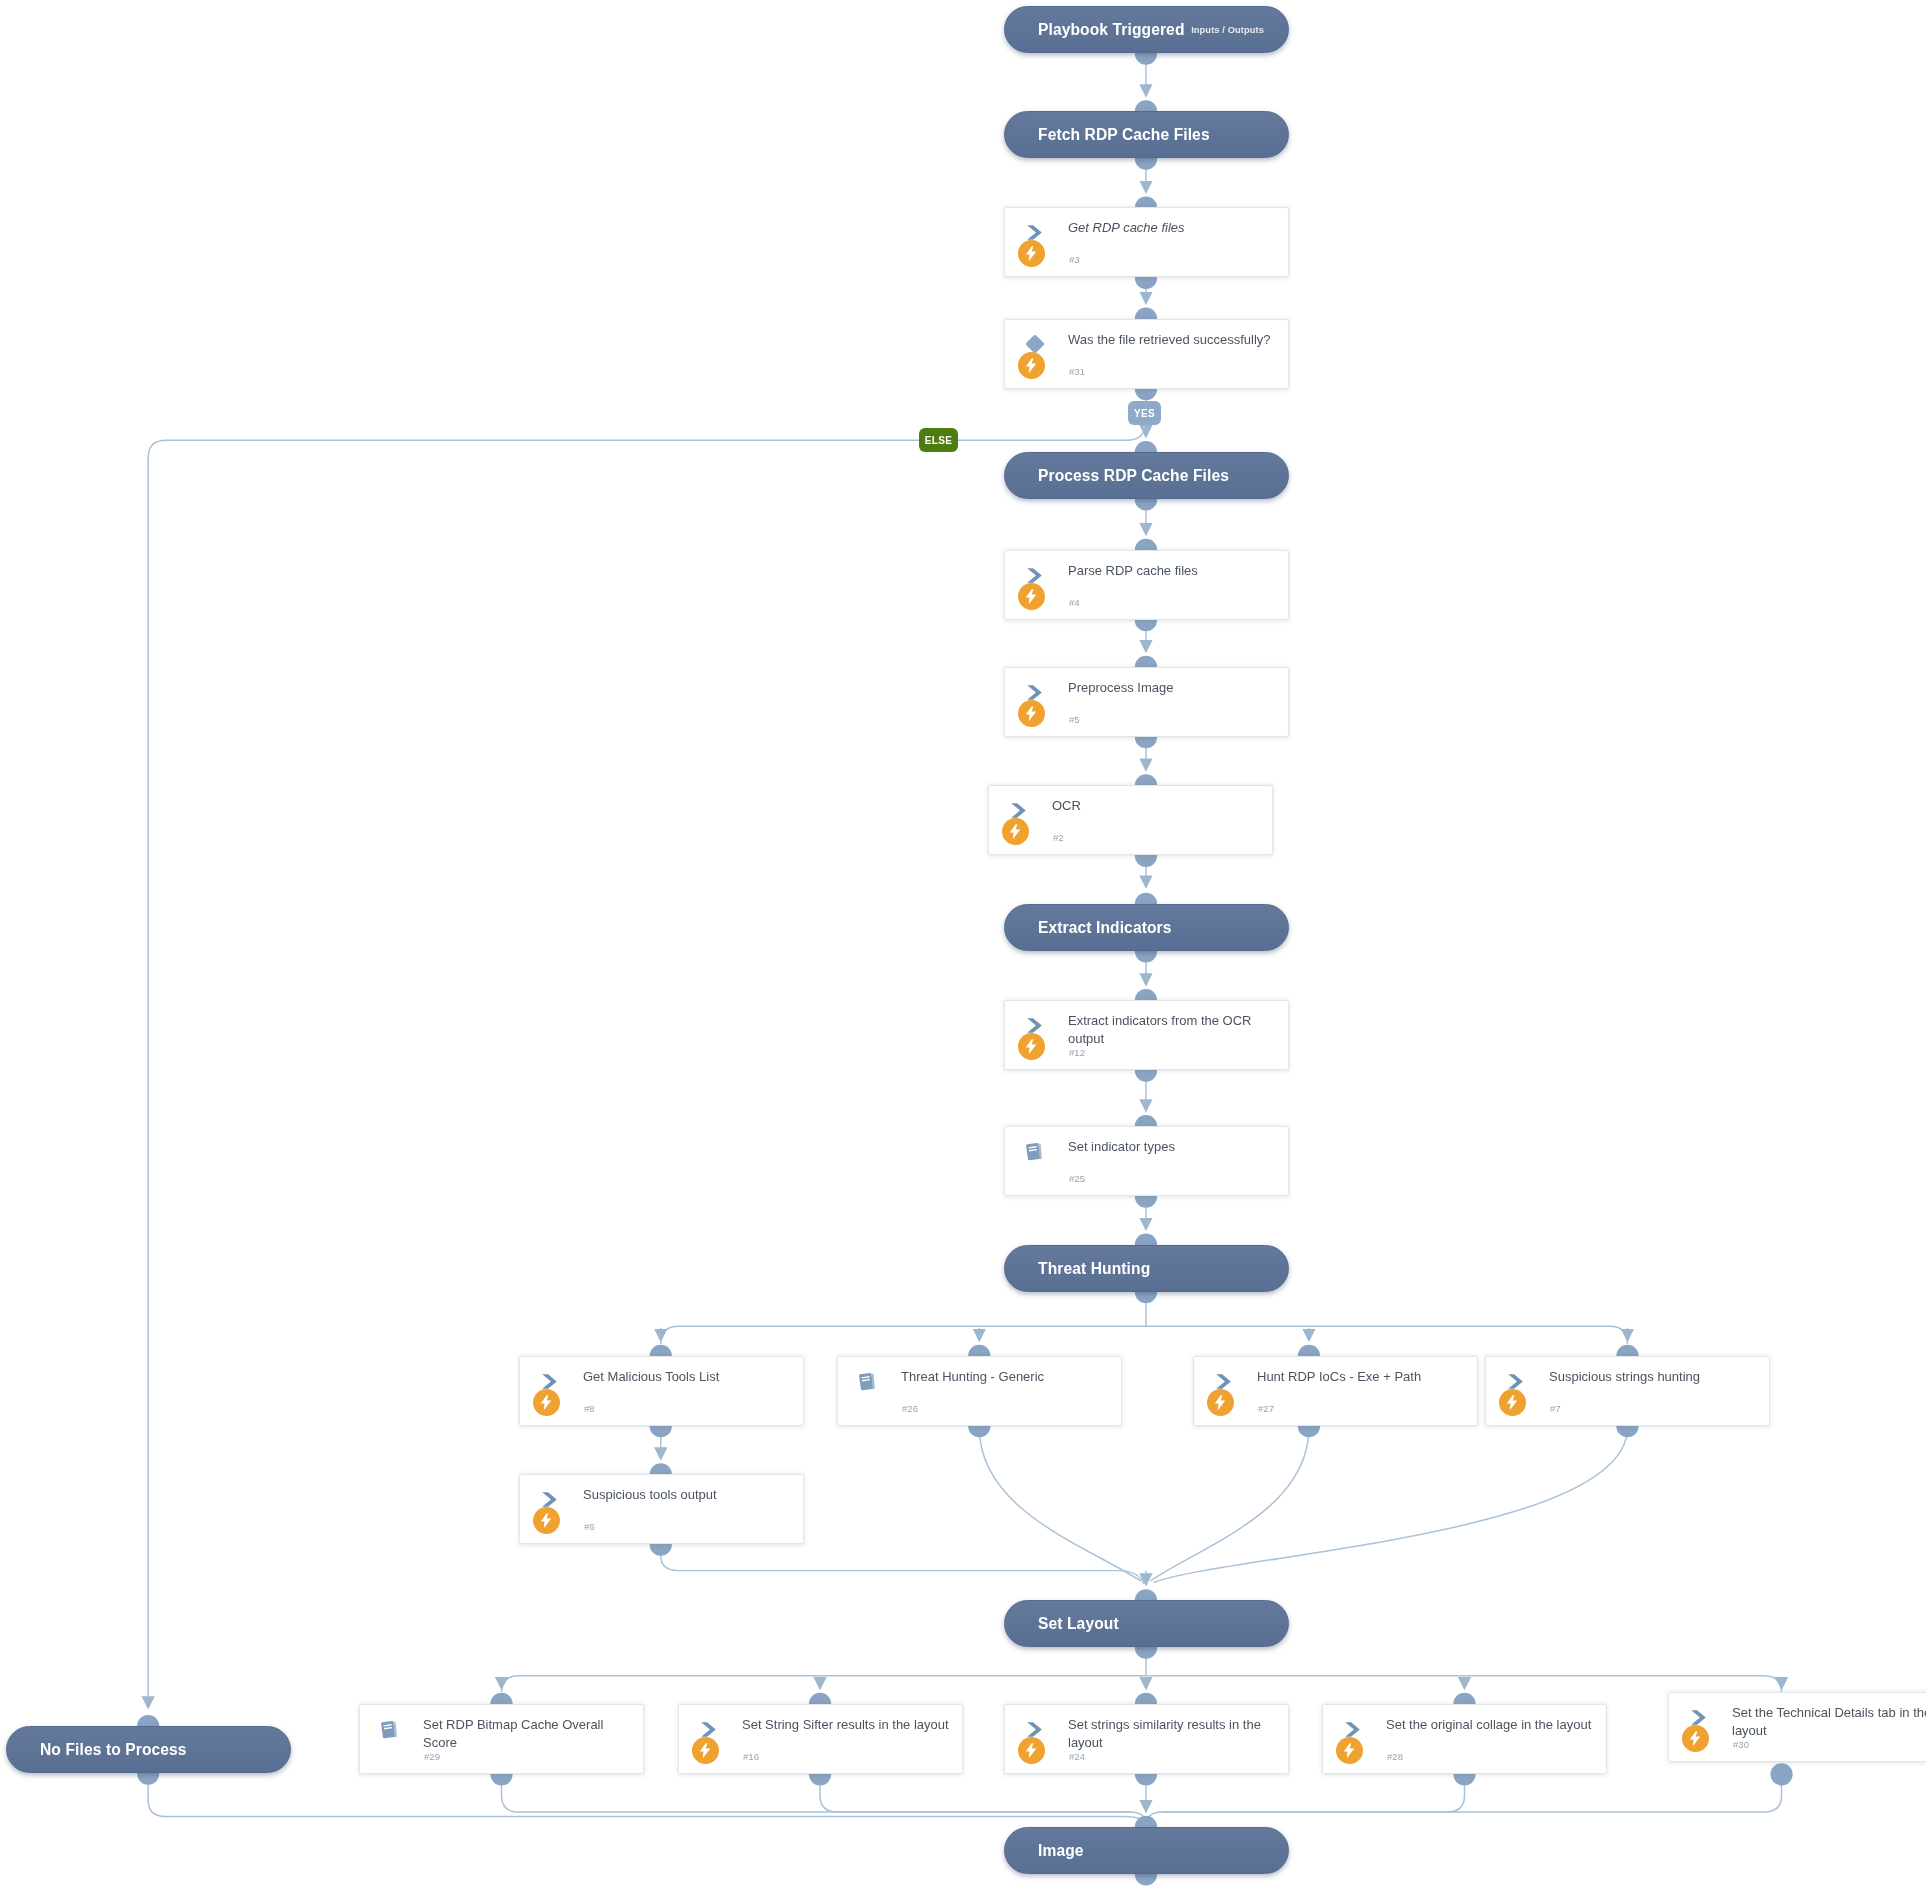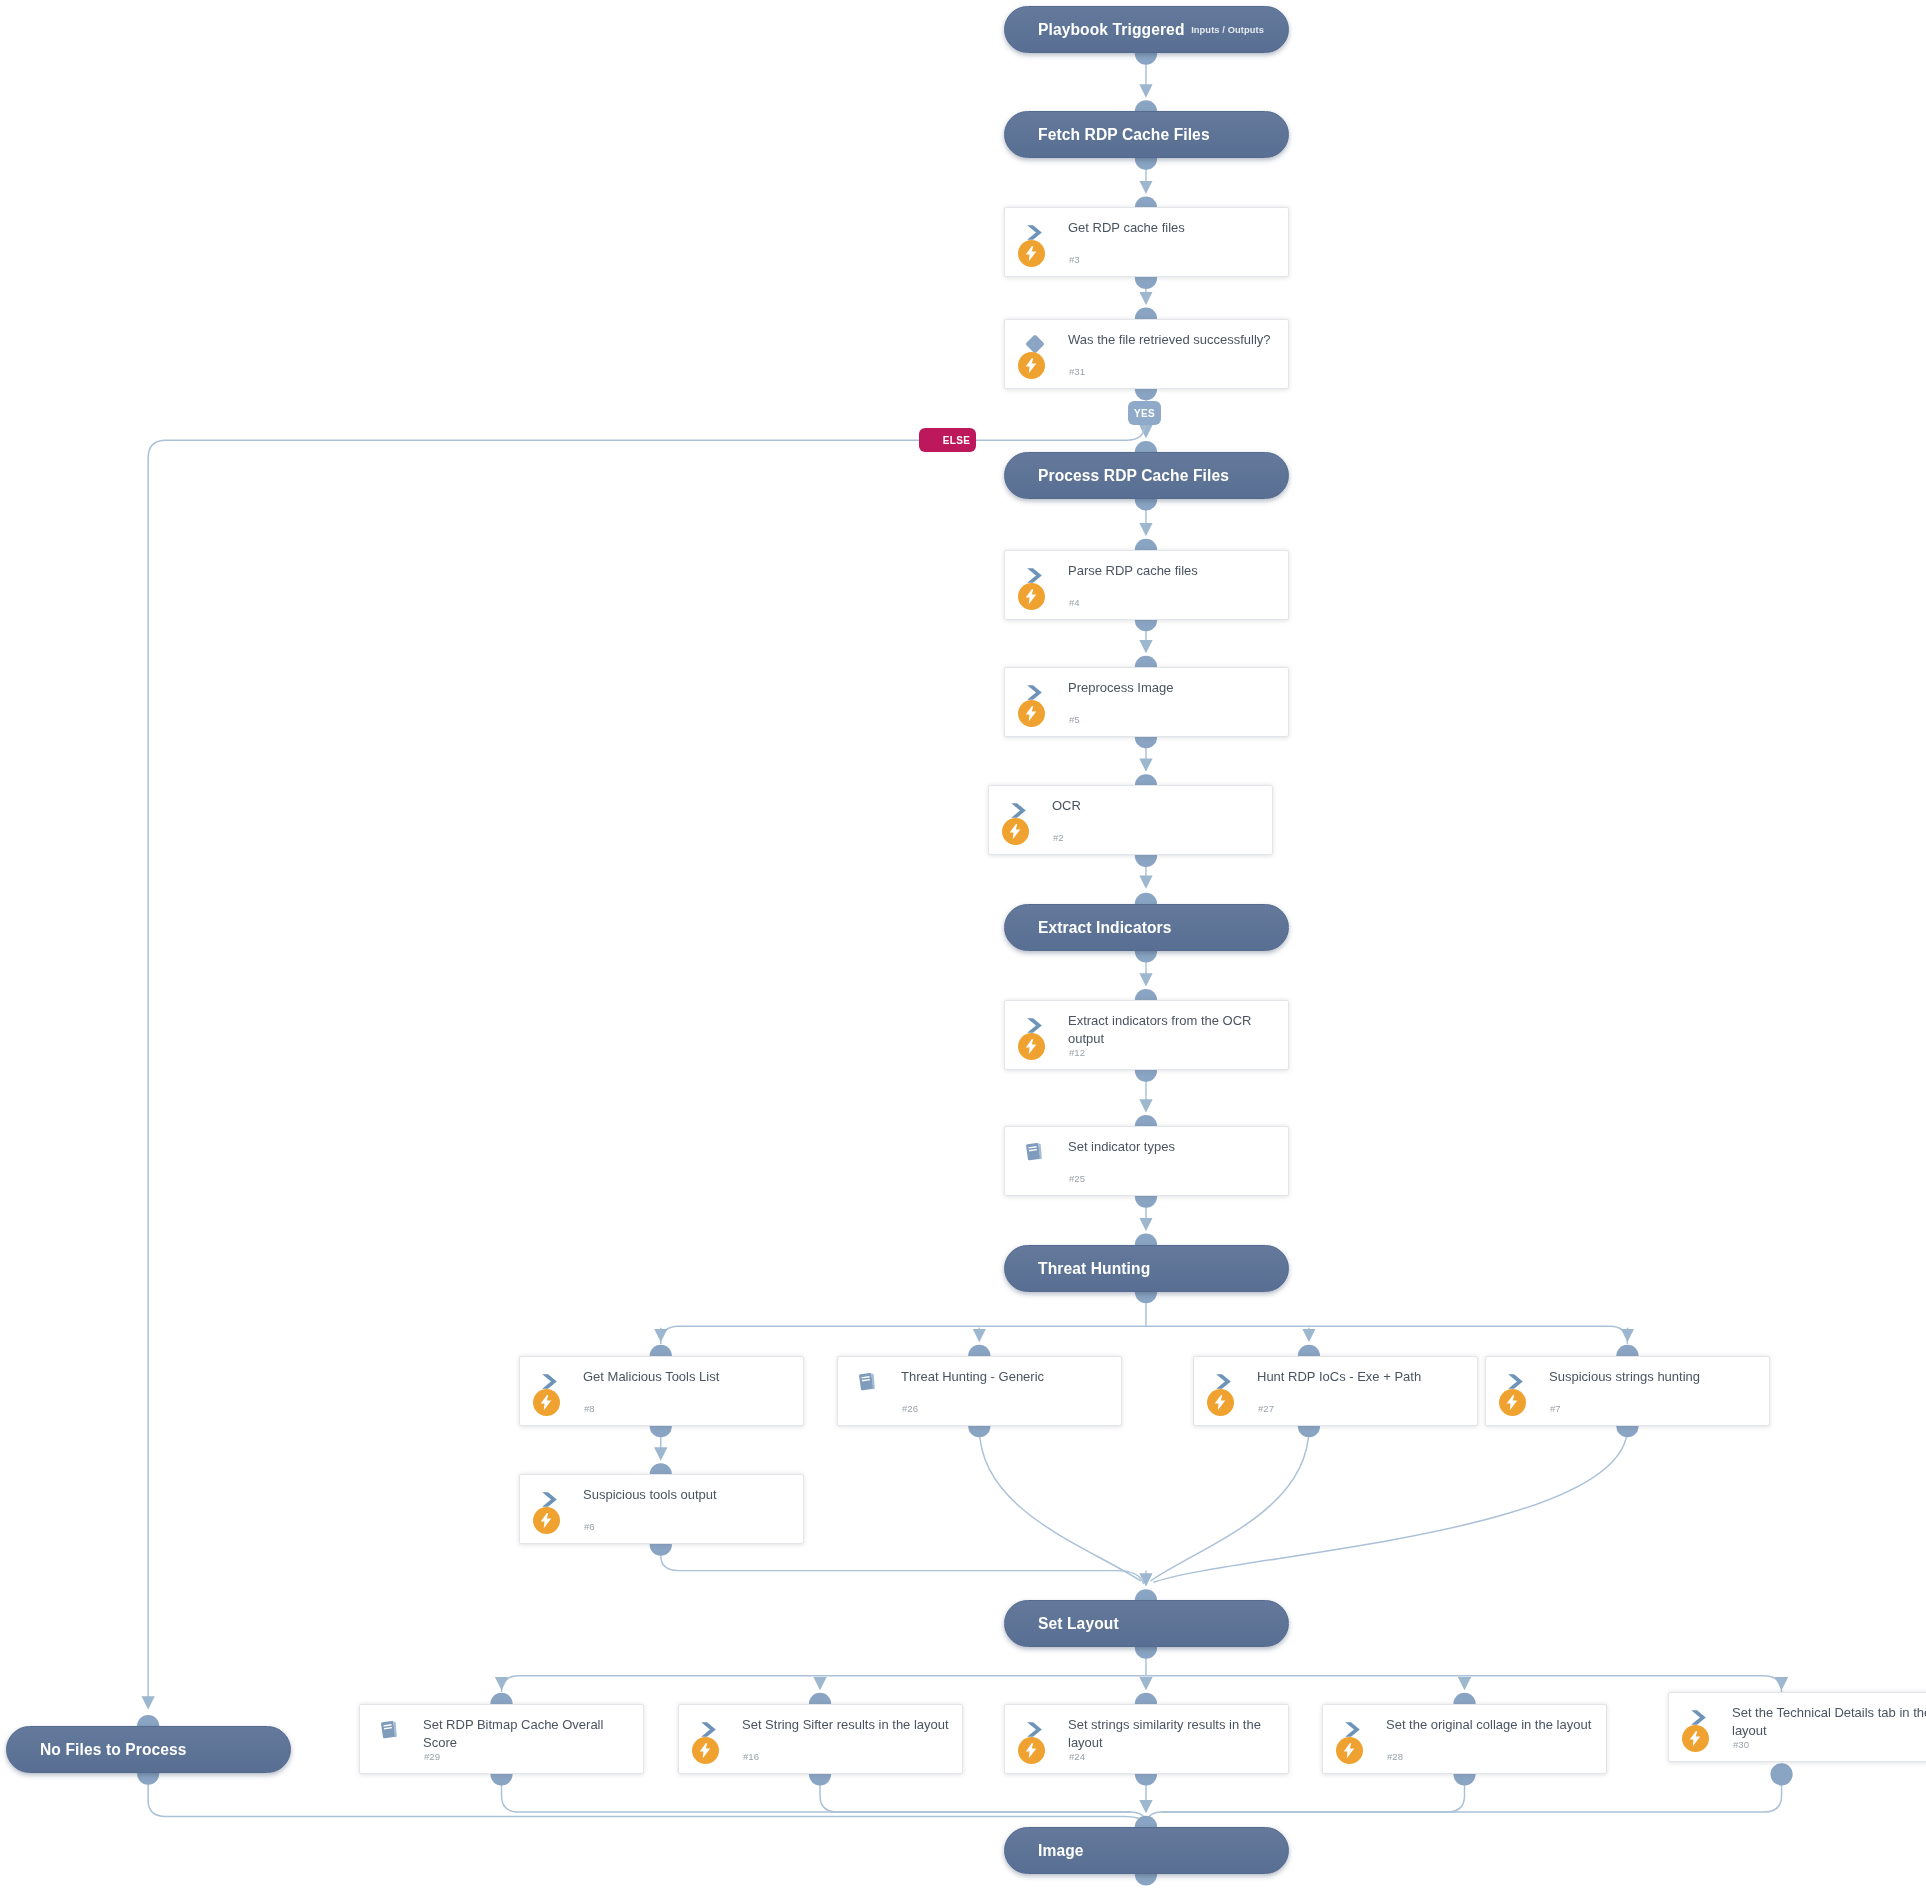--- a/index.html
+++ b/index.html
@@ -25,21 +25,21 @@
   .task .qbadge{position:absolute;left:12.6px;bottom:9px;width:27px;height:27px;border-radius:50%;
     background:#f0a231;display:flex;align-items:center;justify-content:center;}
   .task .num{position:absolute;left:64px;bottom:11px;font-size:9.6px;color:#9aa2ab;}
   .diamond{display:block;width:14px;height:14px;background:#8ba6c4;border-radius:2.2px;transform:rotate(45deg);margin:2.2px 0 0 3px;}
   .badge{
     position:absolute;z-index:4;height:24.4px;border-radius:6px;color:#fff;
     display:flex;align-items:center;justify-content:center;
     font-size:10px;font-weight:700;letter-spacing:0.4px;
   }
   .badge.yes{background:#8fa9c9;width:33px;}
-  .badge.else{background:#be185d;width:39px;padding-left:18px;}
+  .badge.else{background:#4d7c0f;width:39px;}
 </style>
 </head>
 <body>
 
 <div id="canvas">
 
   <svg class="connectors" width="1926" height="1896" viewBox="0 0 2600 2559">
     <defs>
       <marker id="arr" viewBox="0 0 10 10" refX="8" refY="5" markerWidth="9" markerHeight="9" orient="auto">
         <path d="M0 0 L10 5 L0 10 z" fill="#9db7cf"></path>
@@ -164,21 +164,21 @@
     <span>Image</span>
   </div>
 
   <div class="badge yes" style="left:1128px;top:401px;">
     <span>YES</span>
   </div>
   <div class="badge else" style="left:919px;top:428px;">
     <span>ELSE</span>
   </div>
 
-  <div class="task" style="left:1004px;top:207px;">
+  <div class="task" style="left:1004px;top:207px;font-style:italic;">
     <span class="icon"><svg width="19" height="19" viewBox="0 0 26 26">
           <path d="M3 3 h8 l12 10 -12 10 h-8 l12 -10 z" fill="#6e93b8"></path>
         </svg></span>
     <span class="title">Get RDP cache files</span>
     <span class="qbadge">
         <svg width="12" height="15.6" viewBox="0 0 16 20">
           <path d="M9 0 L1 11 h5 L5 20 L15 7 h-6 L11 0 z" fill="#fff"></path>
         </svg>
       </span>
     <span class="num">#3</span>

